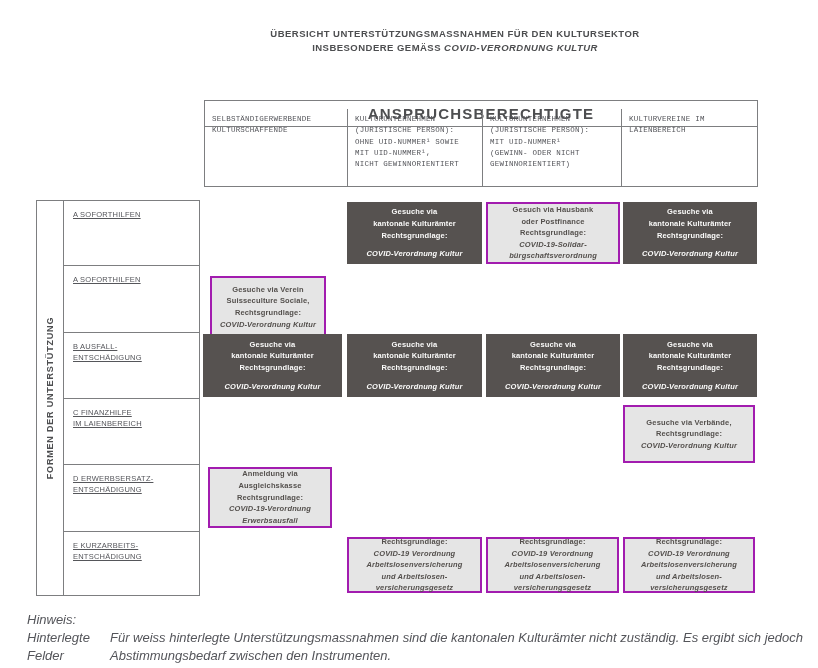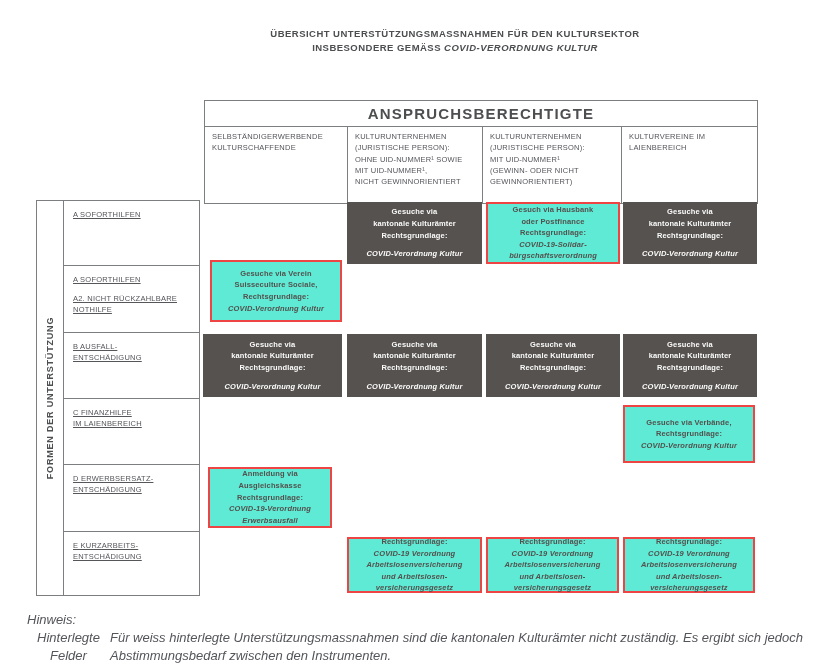--- a/index.html
+++ b/index.html
@@ -8,23 +8,23 @@
     font-family:"Liberation Sans",sans-serif;color:#55565a;padding-left:39px;
   }
   
   #title{position:absolute;left:92px;top:27px;width:726px;text-align:center;
     font-size:9.5px;font-weight:700;letter-spacing:.05em;line-height:1.5;color:#4d4e50;}
   .it{font-style:italic;}
   
   #anspruch-box{position:absolute;left:204px;top:100px;width:554px;height:27px;
     border:1px solid #7d7e80;box-sizing:border-box;display:flex;align-items:center;justify-content:center;
     font-size:15px;font-weight:700;letter-spacing:.08em;color:#4d4e50;}
-  #colheads{position:absolute;left:204px;top:126px;width:554px;height:78px;box-sizing:border-box;
+  #colheads{position:absolute;left:204px;top:109px;width:554px;height:78px;box-sizing:border-box;
     display:grid;grid-template-columns:143px 135px 139px 137px;
-    border-left:1px solid #7d7e80;border-right:1px solid #7d7e80;border-bottom:1px solid #7d7e80;}
+    border-left:1px solid #7d7e80;border-right:1px solid #7d7e80;border-bottom:1px solid #7d7e80;font-family:Liberation Mono, monospace;}
   .colhead{border-right:1px solid #7d7e80;padding:5px 3px 3px 7px;font-size:7.5px;line-height:1.5;
     letter-spacing:.03em;white-space:pre-line;color:#54555a;box-sizing:border-box;overflow:hidden;}
   .colhead:last-child{border-right:none;}
   
   #formen-box{position:absolute;left:36px;top:200px;width:164px;height:396px;
     border:1px solid #7d7e80;box-sizing:border-box;}
   #formen-strip{position:absolute;left:0;top:0;width:27px;height:100%;
     border-right:1px solid #7d7e80;box-sizing:border-box;}
   #formen-label{position:absolute;left:50%;top:50%;transform:translate(-50%,-50%) rotate(-90deg);
     white-space:nowrap;font-size:9px;font-weight:700;letter-spacing:.09em;color:#4d4e50;}
@@ -34,26 +34,26 @@
   .rowlabel:last-child{border-bottom:none;}
   .row-title{display:block;white-space:pre-line;}
   .row-sub{display:block;margin-top:8px;white-space:pre-line;}
   
   .cell{position:absolute;box-sizing:border-box;display:flex;flex-direction:column;
     align-items:center;justify-content:center;text-align:center;
     font-size:7.5px;font-weight:700;line-height:1.55;letter-spacing:.02em;padding:2px 5px;}
   .cell .t{white-space:pre-line;}
   .cell .i{white-space:pre-line;font-style:italic;}
   .dark{background:#565250;color:#fbfbfa;gap:7px;}
-  .light{background:#5eead4;border:2px solid #ef4444;color:#54504d;}
+  .light{background:#e5e5e5;border:2px solid #a21caf;color:#54504d;}
   
   #footer{position:absolute;left:27px;top:611px;width:782px;font-size:13px;font-style:italic;
     line-height:1.4;color:#54555a;}
   .note-row{display:flex;}
-  .note-label{width:83px;flex:none;text-align:center;}
+  .note-label{width:83px;flex:none;}
   .note-text{white-space:pre-line;flex:1;}
 </style>
 </head>
 <body>
 
 <div id="canvas">
 
   <div id="title">
     <div>ÜBERSICHT UNTERSTÜTZUNGSMASSNAHMEN FÜR DEN KULTURSEKTOR</div>
     <div><span>INSBESONDERE GEMÄSS </span><span class="it">COVID-VERORDNUNG KULTUR</span></div>
@@ -81,22 +81,20 @@
   <div id="formen-box">
     <div id="formen-strip">
       <span id="formen-label">FORMEN DER UNTERSTÜTZUNG</span>
     </div>
     <div id="row-labels">
       <div class="rowlabel" style="flex:0 0 65px">
         <span class="row-title">A SOFORTHILFEN</span>
       </div>
       <div class="rowlabel" style="flex:0 0 67px">
         <span class="row-title">A SOFORTHILFEN</span>
-        <span class="row-sub">A2. NICHT RÜCKZAHLBARE
-NOTHILFE</span>
       </div>
       <div class="rowlabel" style="flex:0 0 66px">
         <span class="row-title">B AUSFALL-
 ENTSCHÄDIGUNG</span>
       </div>
       <div class="rowlabel" style="flex:0 0 66px">
         <span class="row-title">C FINANZHILFE
 IM LAIENBEREICH</span>
       </div>
       <div class="rowlabel" style="flex:0 0 67px">
@@ -123,21 +121,21 @@
     <span class="i">COVID-19-Solidar-
 bürgschaftsverordnung</span>
   </div>
   <div class="cell dark" style="left:623px;top:202px;width:134px;height:62px">
     <span class="t">Gesuche via
 kantonale Kulturämter
 Rechtsgrundlage:</span>
     <span class="i">COVID-Verordnung Kultur</span>
   </div>
 
-  <div class="cell light" style="left:210px;top:260px;width:132px;height:62px">
+  <div class="cell light" style="left:210px;top:276px;width:116px;height:62px">
     <span class="t">Gesuche via Verein
 Suisseculture Sociale,
 Rechtsgrundlage:</span>
     <span class="i">COVID-Verordnung Kultur</span>
   </div>
 
   <div class="cell dark" style="left:203px;top:334px;width:139px;height:63px">
     <span class="t">Gesuche via
 kantonale Kulturämter
 Rechtsgrundlage:</span>

